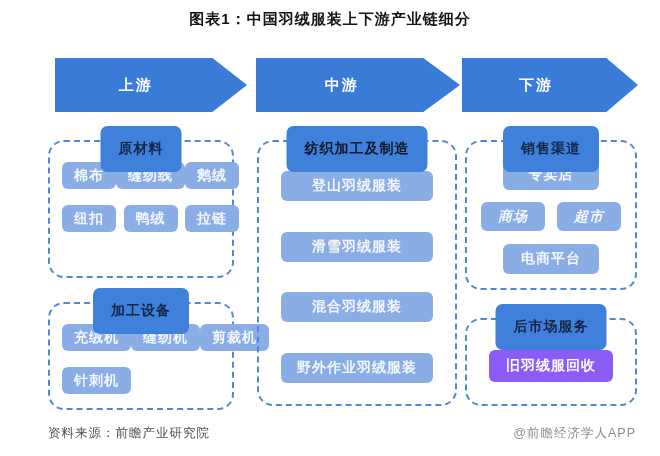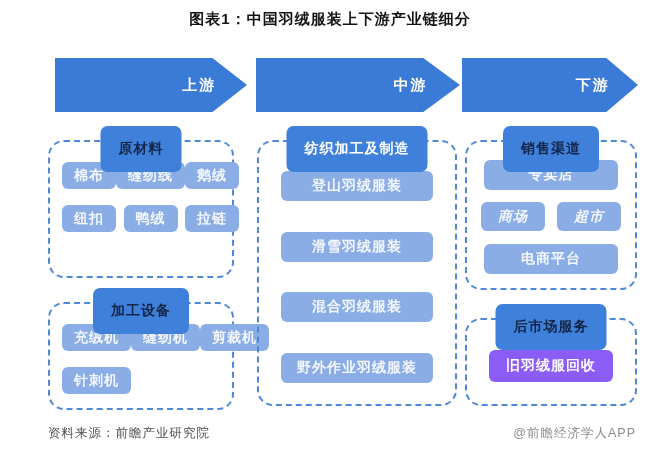--- a/index.html
+++ b/index.html
@@ -10,42 +10,42 @@
     overflow:hidden;
   }
   .title {
     position:absolute; top:10px; left:0; right:0;
     text-align:center; font-size:15px; font-weight:bold; color:#141414;
     letter-spacing:1px;
   }
   .arrow {
     position:absolute; top:58px; height:54px; background:#3b7bd8;
     clip-path:polygon(0 0, 82% 0, 100% 50%, 82% 100%, 0 100%);
-    display:flex; align-items:center; justify-content:flex-end;
+    display:flex; align-items:center; justify-content:center;
   }
   .arrow span {
     color:#ffffff; font-weight:bold; font-size:15px;
     padding-right:16%; letter-spacing:2px;
   }
   .arrow.a1 { left:55px;  width:192px; }
   .arrow.a2 { left:256px; width:204px; }
   .arrow.a3 { left:462px; width:176px; }
 
   .panel {
     position:absolute; border:2px dashed #4d88da; border-radius:16px;
     background:transparent;
   }
   .pill {
     position:absolute; top:-16px; left:50%; transform:translateX(-50%);
     background:#3f80db; border-radius:7px; padding:14px 18px;
     font-weight:bold; font-size:14px; white-space:nowrap; z-index:2;
     letter-spacing:1px;
   }
   .pill.dark  { color:#142647; }
-  .pill.light { color:#ffffff; }
+  .pill.light { color:#0f172a; }
 
   .chip {
     background:#8bade6; color:#f2f6fd; font-weight:bold; font-size:14px;
     border-radius:6px; display:flex; align-items:center; justify-content:center;
     padding:4px 12px; min-height:27px; letter-spacing:1px; white-space:nowrap;
   }
   .chip.lighter { background:#8b5cf6; color:#fbfcff; }
 
   .panel.raw  { left:48px; top:140px; width:186px; height:138px; }
   .panel.equip{ left:48px; top:302px; width:186px; height:108px; }
@@ -56,21 +56,21 @@
 
   .panel.mid { left:257px; top:140px; width:200px; height:266px; }
   .col-even {
     height:100%; display:flex; flex-direction:column;
     justify-content:space-around; align-items:center; padding:14px 0 6px;
   }
   .panel.mid .chip { width:152px; min-height:30px; }
 
   .panel.sales { left:465px; top:140px; width:172px; height:150px; }
   .panel.sales .col-even { padding:12px 0 8px; }
-  .chip.wide  { width:134px; min-height:30px; }
+  .chip.wide  { width:96px; min-height:30px; }
   .row-pair { display:flex; gap:12px; justify-content:center; width:100%; }
   .chip.small { width:64px; min-height:29px;font-style:italic; }
 
   .panel.after { left:465px; top:318px; width:172px; height:88px; }
   .after-inner { height:100%; display:flex; align-items:center; justify-content:center; padding-top:8px; }
   .chip.recycle { width:124px; min-height:32px; }
 
   .src {
     position:absolute; left:48px; top:425px;
     font-size:12.5px; color:#4d4d4d; letter-spacing:1px;

